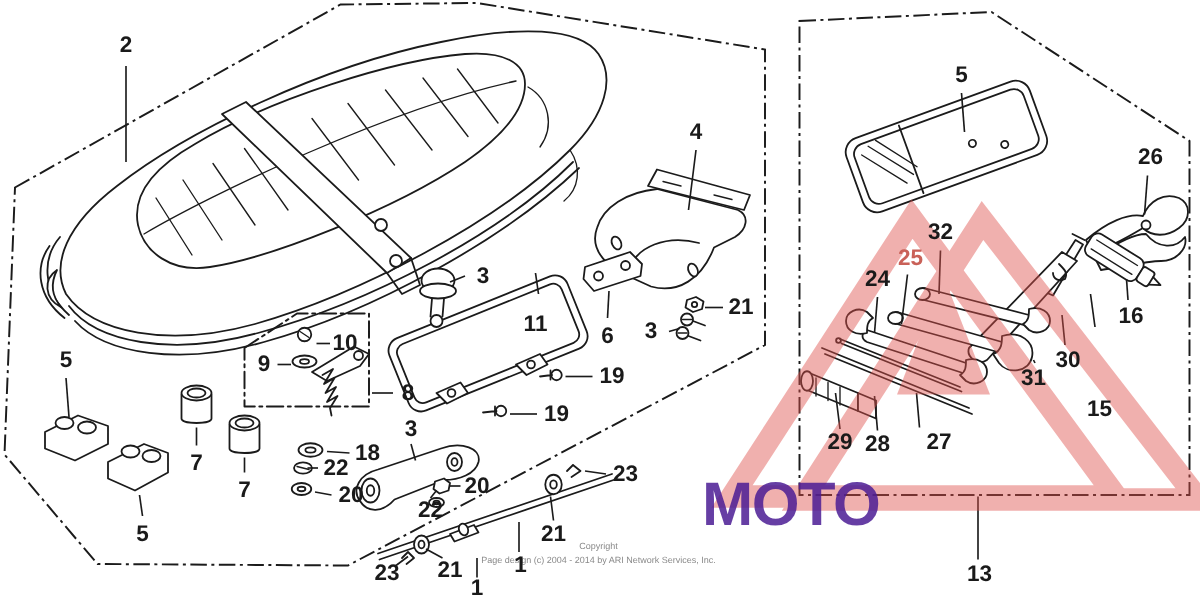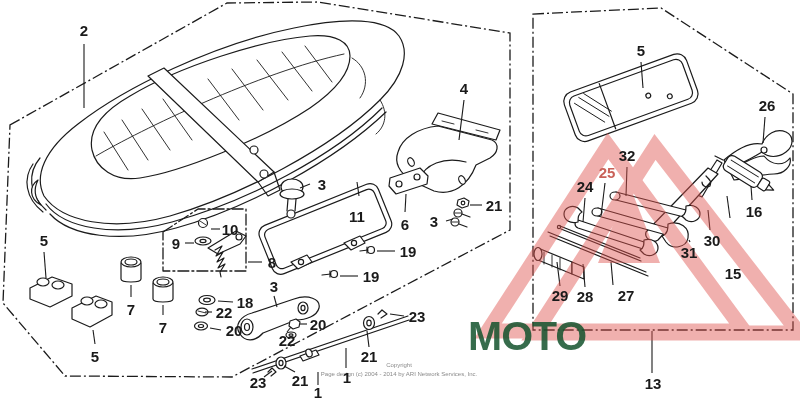--- a/index.html
+++ b/index.html
@@ -276,21 +276,21 @@
     </g>
 
     <g id="watermark-tris">
       <polygon points="608,146 488,331 744,331" fill="none" stroke-width="15" stroke="#e0524d"></polygon>
       <polygon points="655,147 535,333 799,333" fill="none" stroke-width="15" stroke="#e0524d"></polygon>
       <polygon points="629,184 598,263 660,263" stroke="none" fill="#e0524d"></polygon>
     </g>
   </svg>
 
   <div id="brand">
-      <span style="color: #14532d;">MOTO</span>
+      <span style="color: #4c1d95;">MOTO</span>
     </div>
 
   <div class="copyright" style="left:399px;top:362px;">Copyright</div>
   <div class="copyright" style="left:399px;top:371px;">Page design (c) 2004 - 2014 by ARI Network Services, Inc.</div>
 
   <div id="labels-layer">
       <span class="plabel" style="left: 84px; top: 30px;">2</span>
       <span class="plabel" style="left: 44px; top: 240px;">5</span>
       <span class="plabel" style="left: 131px; top: 309px;">7</span>
       <span class="plabel" style="left: 163px; top: 327px;">7</span>

